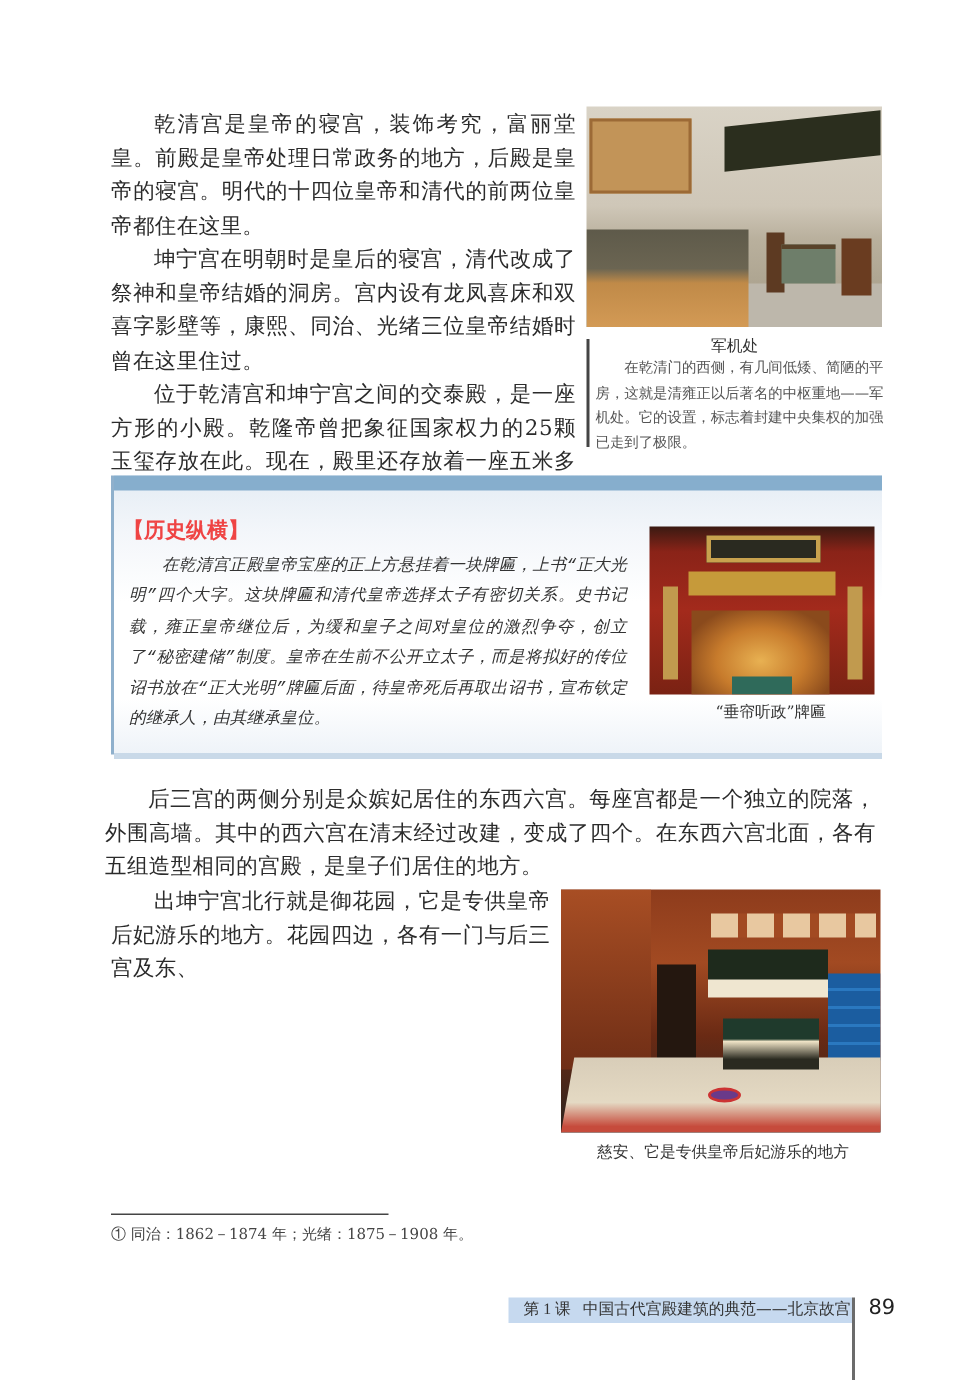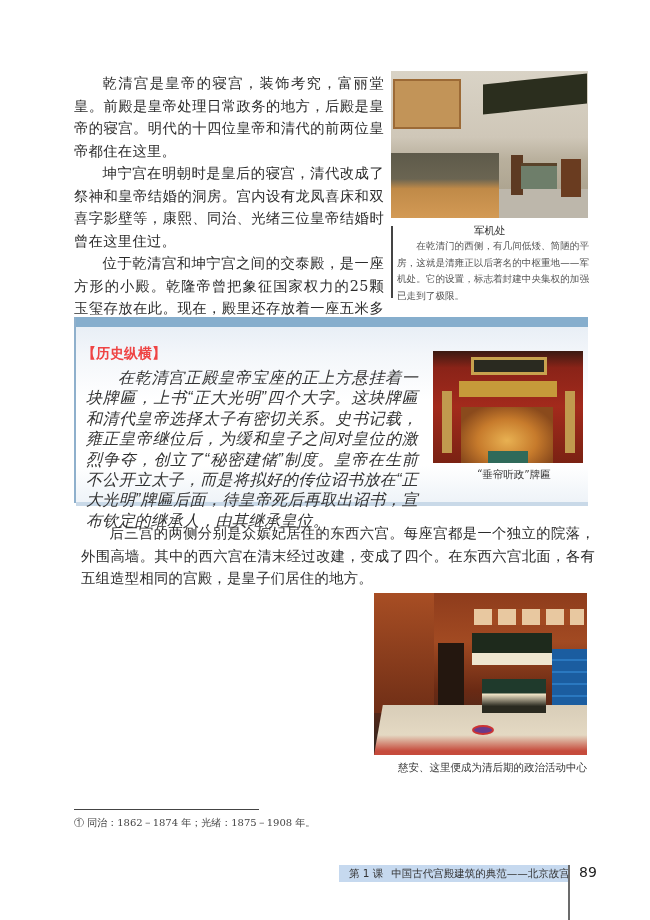--- a/index.html
+++ b/index.html
@@ -29,21 +29,21 @@
   .side-note p { text-indent: 2em; }
   .side-rule { position: absolute; background: #444; width: 1.5px; }
 
   
   #history-box { position: absolute; left: 74px; top: 317px; width: 514px; height: 186px;
     background: linear-gradient(180deg, #e4ecf4 0%, #f3f6fa 20%, #ffffff 45%, #ffffff 80%, #eef3f8 100%);
     border-left: 2px solid #8fb0cc; }
   #history-box .topbar { position: absolute; left: 0; top: 0; width: 100%; height: 10px; background: #86aecd; }
   #history-box .bottombar { position: absolute; left: 0; bottom: -3px; width: 100%; height: 4px; background: #c9d9e8; }
   .box-title { position: absolute; left: 82px; top: 345px; font-size: 14px; font-weight: bold; color: #ef4444; }
-  .box-text { position: absolute; left: 86px; top: 368px; width: 332px; font-size: 16px; line-height: 20.4px; letter-spacing: 0.2px; color: #333; text-align: justify; font-family: Liberation Sans, sans-serif; font-style: italic; }
+  .box-text { position: absolute; left: 86px; top: 368px; width: 332px; font-size: 11px; line-height: 20.4px; letter-spacing: 0.2px; color: #333; text-align: justify; font-family: Liberation Mono, monospace; font-style: italic; }
   .box-text p { text-indent: 2em; }
 
   
   #img2 { left: 433px; top: 351px; width: 150px; height: 112px;
     background: linear-gradient(180deg, #3a1a12 0%, #8a2318 15%, #a32a1c 50%, #7a2213 100%); }
   #img2 .plaque { left: 38px; top: 6px; width: 76px; height: 18px; background: #2a2a20; border: 3px solid #c8a24e; }
   #img2 .frieze { left: 26px; top: 30px; width: 98px; height: 16px; background: #c69a3a; }
   #img2 .throne { left: 28px; top: 56px; width: 92px; height: 56px; background: radial-gradient(ellipse at 50% 60%, #e8b152 0%, #c77b2c 45%, #8a4a1c 80%); }
   #img2 .couplet-l { left: 9px; top: 40px; width: 10px; height: 62px; background: #c19a4e; }
   #img2 .couplet-r { left: 132px; top: 40px; width: 10px; height: 62px; background: #c19a4e; }
@@ -61,21 +61,21 @@
   #img3 .medallion { left: 98px; top: 132px; width: 22px; height: 10px; border-radius: 50%; background: #6a3a8a; border: 2px solid #c33; }
   #img3 .left-wall { left: 0; top: 0; width: 60px; height: 120px; background: linear-gradient(180deg, #a84e24 0%, #6f2e16 100%); }
   #img3 .doorway { left: 64px; top: 50px; width: 26px; height: 66px; background: #24170f; }
 
   .img-caption { position: absolute; font-size: 10.5px; color: #333; font-family: "DejaVu Serif", "Liberation Serif", serif; }
 
   .footnote-rule { position: absolute; left: 74px; top: 809px; width: 185px; height: 1px; background: #444; }
   .footnote { position: absolute; left: 74px; top: 816px; font-size: 10px; color: #444; font-family: "DejaVu Serif", "Liberation Serif", serif; }
 
   .footer-band { position: absolute; left: 339px; top: 865px; width: 229px; height: 17px; background: #c6d9ef; font-family: "DejaVu Sans", "Liberation Sans", sans-serif; font-size: 10.5px; color: #333; line-height: 17px; padding-left: 10px; white-space: nowrap; }
-  .footer-band .lesson { margin-right: 8px; }
+  .footer-band .lesson { margin-right: 8px; font-family: Liberation Serif, serif; }
   .footer-rule { position: absolute; left: 568px; top: 865px; width: 1.5px; height: 55px; background: #6b6b6b; }
   .page-number { position: absolute; left: 579px; top: 864px; font-family: "DejaVu Sans", "Liberation Sans", sans-serif; font-size: 14px; color: #222; }
   sup { font-size: 8px; vertical-align: 6px; }
 </style>
 </head>
 <body>
 
 <div class="para" style="left:74px; top:72px; width:310px;">
   <p>乾清宫是皇帝的寝宫，装饰考究，富丽堂皇。前殿是皇帝处理日常政务的地方，后殿是皇帝的寝宫。明代的十四位皇帝和清代的前两位皇帝都住在这里。</p>
   <p>坤宁宫在明朝时是皇后的寝宫，清代改成了祭神和皇帝结婚的洞房。宫内设有龙凤喜床和双喜字影壁等，康熙、同治、光绪三位皇帝结婚时曾在这里住过。</p>
@@ -108,38 +108,39 @@
 <div class="photo" id="img2" title="正大光明牌匾照片">
   <div class="layer plaque"></div>
   <div class="layer frieze"></div>
   <div class="layer couplet-l"></div>
   <div class="layer couplet-r"></div>
   <div class="layer throne"></div>
   <div class="layer base"></div>
 </div>
 <div class="img-caption" style="left:477px; top:468px;">“垂帘听政”牌匾</div>
 
-<div class="para" style="left:81px; top:522px; width:514px;">
+<div class="para" style="left:70px; top:522px; width:514px;">
   <p>后三宫的两侧分别是众嫔妃居住的东西六宫。每座宫都是一个独立的院落，外围高墙。其中的西六宫在清末经过改建，变成了四个。在东西六宫北面，各有五组造型相同的宫殿，是皇子们居住的地方。</p>
 </div>
 <div class="para" style="left:74px; top:590px; width:293px;">
+  <p>出坤宁宫北行就是御花园，它是专供皇帝后妃游乐的地方。花园四边，各有一门与后三宫及东、</p>
 </div>
 
 <div class="photo" id="img3" title="养心殿东暖阁垂帘听政处照片">
   <div class="layer left-wall"></div>
   <div class="layer doorway"></div>
   <div class="layer lattice"></div>
   <div class="layer curtain"></div>
   <div class="layer valance"></div>
   <div class="layer screen"></div>
   <div class="layer carpet"></div>
   <div class="layer bed"></div>
   <div class="layer medallion"></div>
 </div>
-<div class="img-caption" style="left:398px; top:761px;">慈安、这里便成为清后期的政治活动中心</div>
+<div class="img-caption" style="left:398px; top:761px;">慈安、它是专供皇帝后妃游乐的地方</div>
 
 <div class="footnote-rule"></div>
 <div class="footnote">① 同治：1862－1874 年；光绪：1875－1908 年。</div>
 
 <div class="footer-band">
   <span class="lesson">第 1 课</span><span>中国古代宫殿建筑的典范——北京故宫</span>
 </div>
 <div class="footer-rule"></div>
 <div class="page-number">89</div>
 

